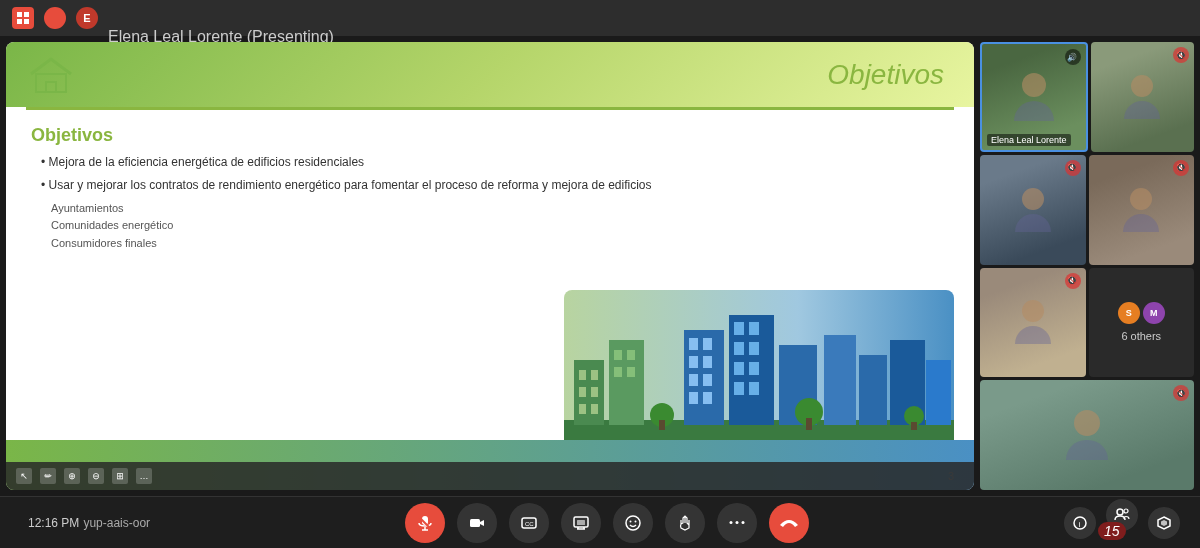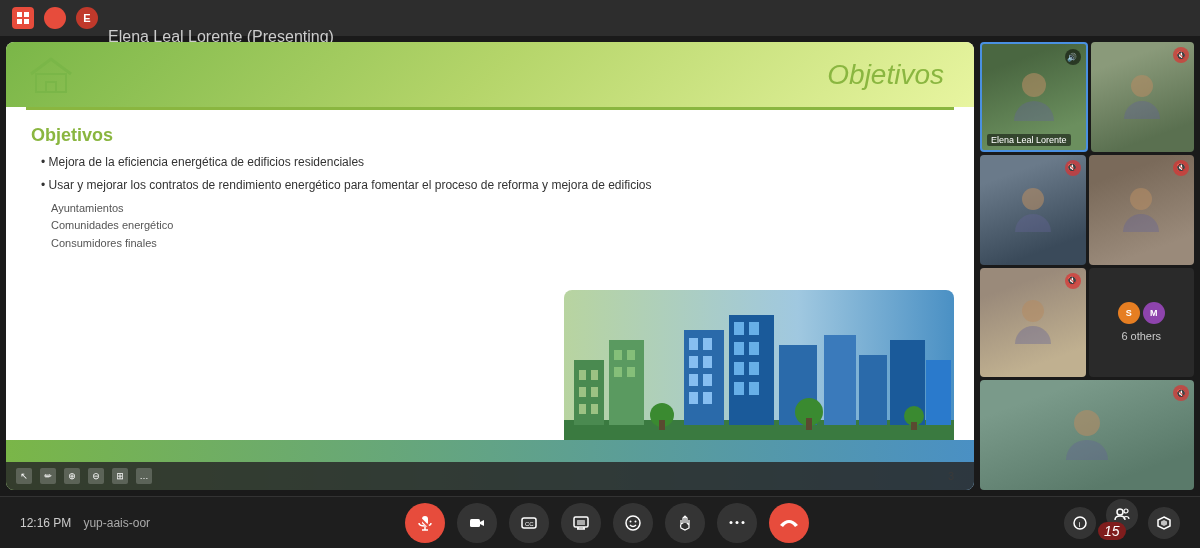--- a/index.html
+++ b/index.html
@@ -282,21 +282,22 @@
       display: flex;
       align-items: center;
       justify-content: space-between;
       padding: 0 20px;
       border-top: 1px solid #333;
     }
 
     .bottom-left {
       display: flex;
       align-items: center;
-      gap: 12px;
+      gap: 4px;
+      margin-left: 8px;
     }
 
     .time-label {
       color: #ccc;
       font-size: 12px;
     }
 
     .meeting-code {
       color: #aaa;
       font-size: 12px;

